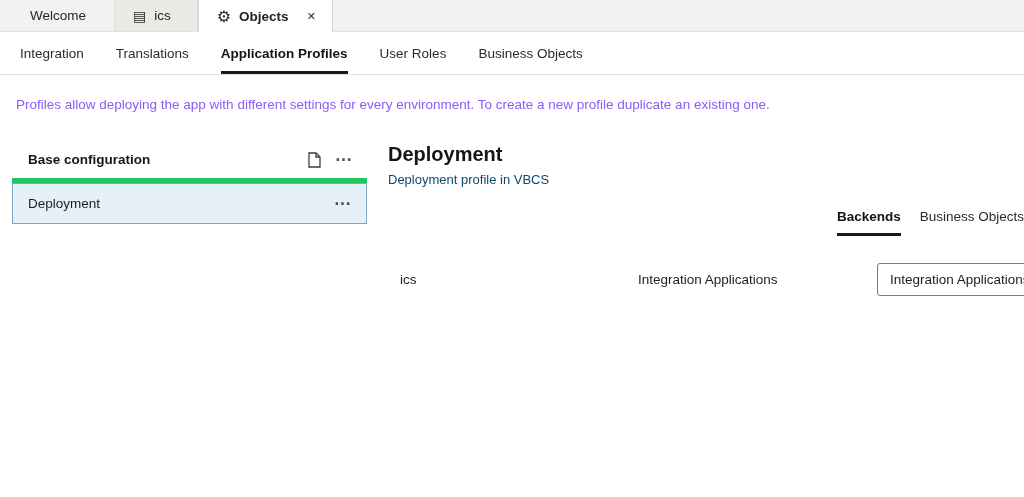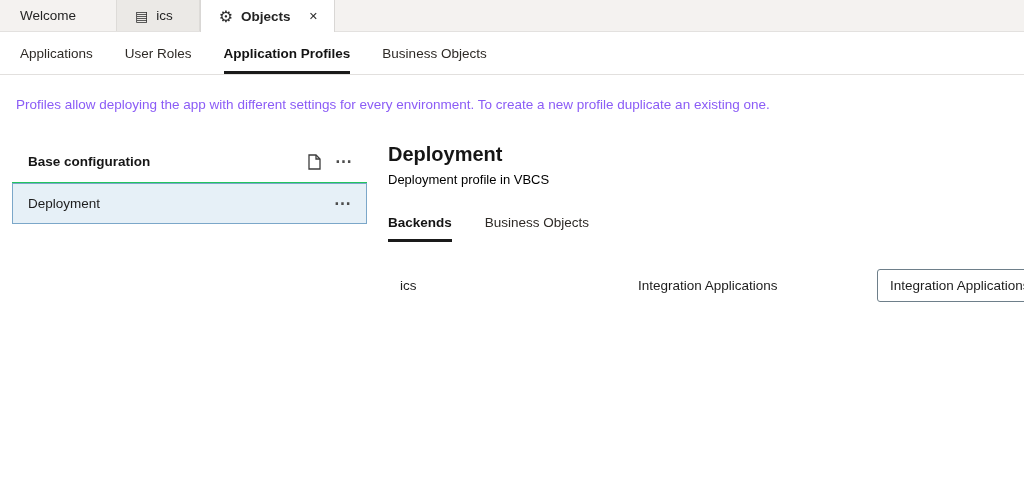--- a/index.html
+++ b/index.html
@@ -6,51 +6,51 @@
   html, body { margin: 0; padding: 0; }
   body {
     width: 1024px; height: 497px; overflow: hidden; position: relative;
     background: #ffffff; color: #1c1c1c;
     font-family: "Liberation Sans", sans-serif; font-size: 14px;
   }
 
   
   .wtabs { display: flex; height: 32px; background: #f4f2f0; border-bottom: 1px solid #e3e1df; align-items: stretch; }
   .wtab { display: flex; align-items: center; gap: 8px; padding: 0 22px; font-size: 13.5px; color: #242424; cursor: default; }
-  .wtab-welcome { padding: 0 40px 0 20px; border-right: 1px solid #dddbd8; }
+  .wtab-welcome { padding: 0 28px 0 20px; border-right: 1px solid #dddbd8; margin-left: 10px; }
   .wtab-ics { background: #ebe9e6; border-right: 1px solid #dddbd8; padding: 0 26px 0 18px; }
   .wtab-settings { background: #ffffff; font-weight: 700; border-left: 1px solid #d9d7d5; border-right: 1px solid #d9d7d5; margin-bottom: -1px; z-index: 2; padding: 0 14px 0 18px; }
   .tab-icon { font-size: 14px; color: #2b2b2b; font-weight: 400; }
   .gear { font-size: 16px; }
   .close-x { margin-left: 8px; font-size: 11px; color: #2d2d2d; font-weight: 400; padding: 2px; }
 
   
   .subnav { height: 43px; display: flex; align-items: stretch; padding-left: 20px; gap: 32px; border-bottom: 1px solid #e2e0de; background: #fff; }
   .subnav-item { display: flex; align-items: center; font-size: 13.5px; color: #2e2a26; border-bottom: 3px solid transparent; padding-top: 3px; cursor: default; }
   .subnav-item.active { font-weight: 700; color: #141414; border-bottom-color: var(--active-underline, #1a1a1a); }
 
   
   .desc { margin: 22px 16px 0 16px; font-size: 13.5px; color: #8b5cf6; }
 
   
   .main { display: flex; align-items: flex-start; margin-top: 29px; }
 
   .profiles { width: 355px; flex: none; margin-left: 12px; }
-  .profiles-header { height: 42px; display: flex; align-items: center; padding: 0 8px 0 16px; border-bottom: 1px solid #22c55e; }
+  .profiles-header { height: 42px; display: flex; align-items: center; padding: 0 8px 0 16px; border-bottom: 5px solid #22c55e; }
   .profiles-header .hdr-label { flex: 1; font-weight: 700; font-size: 13.5px; color: #161616; }
   .icon-btn { display: flex; align-items: center; justify-content: center; width: 30px; height: 28px; color: #3c3c3c; }
   .ellipsis { font-size: 17px; font-weight: 700; color: #4c4c4c; letter-spacing: 1px; line-height: 1; }
   .profile-row { height: 41px; display: flex; align-items: center; padding: 0 8px 0 15px; font-size: 13.5px; color: #1d1d1d; }
   .profile-row.selected { background: var(--selected-row-bg, #e6f0f7); border: 1px solid var(--selected-row-border, #7ba7c9); }
   .profile-row .row-label { flex: 1; }
 
   .detail { flex: 1; margin-left: 21px; position: relative; }
   .detail-title { font-size: 20px; font-weight: 700; color: #161616; margin: 2px 0 0 0; line-height: 1.15; }
-  .detail-sub { font-size: 13px; color: #000000; margin-top: 6px; }
-  .detail-tabs { display: flex; gap: 33px; margin-top: 28px; }
+  .detail-sub { font-size: 13px; color: #0c4a6e; margin-top: 6px; }
+  .detail-tabs { display: flex; gap: 19px; margin-top: 22px; justify-content: flex-end; }
   .dtab { font-size: 13.5px; color: #2e2a26; padding-bottom: 9px; border-bottom: 3px solid transparent; cursor: default; }
   .dtab.active { font-weight: 700; color: #141414; border-bottom-color: var(--active-underline, #1a1a1a); }
 
   .backend-row { position: relative; margin-top: 27px; height: 34px; }
   .backend-name { position: absolute; left: 12px; top: 9px; font-size: 13.5px; color: #1d1d1d; }
   .backend-type { position: absolute; left: 250px; top: 9px; font-size: 13.5px; color: #1d1d1d; }
   .backend-select { position: absolute; left: 489px; top: 0; width: 215px; height: 33px; background: #fff; border: 1px solid #6e7f8a; border-radius: 3px; display: flex; align-items: center; padding: 0 12px; font-size: 13.5px; color: #1d1d1d; white-space: nowrap; overflow: hidden; cursor: default; }
 </style>
 </head>
 <body>
@@ -65,27 +65,30 @@
   </div>
   <div class="wtab wtab-settings">
     <span class="tab-icon gear">⚙</span>
     <span>Objects</span>
     <span class="close-x">✕</span>
   </div>
 </div>
 
 <div class="subnav">
   <div class="subnav-item">
-    <span>Applications</span>
+    <span>Integration</span>
+  </div>
+  <div class="subnav-item">
+    <span>Translations</span>
+  </div>
+  <div class="subnav-item active">
+    <span>Application Profiles</span>
   </div>
   <div class="subnav-item">
     <span>User Roles</span>
-  </div>
-  <div class="subnav-item active">
-    <span>Application Profiles</span>
   </div>
   <div class="subnav-item">
     <span>Business Objects</span>
   </div>
 </div>
 
 <div class="desc">Profiles allow deploying the app with different settings for every environment. To create a new profile duplicate an existing one.</div>
 
 <div class="main">
 

